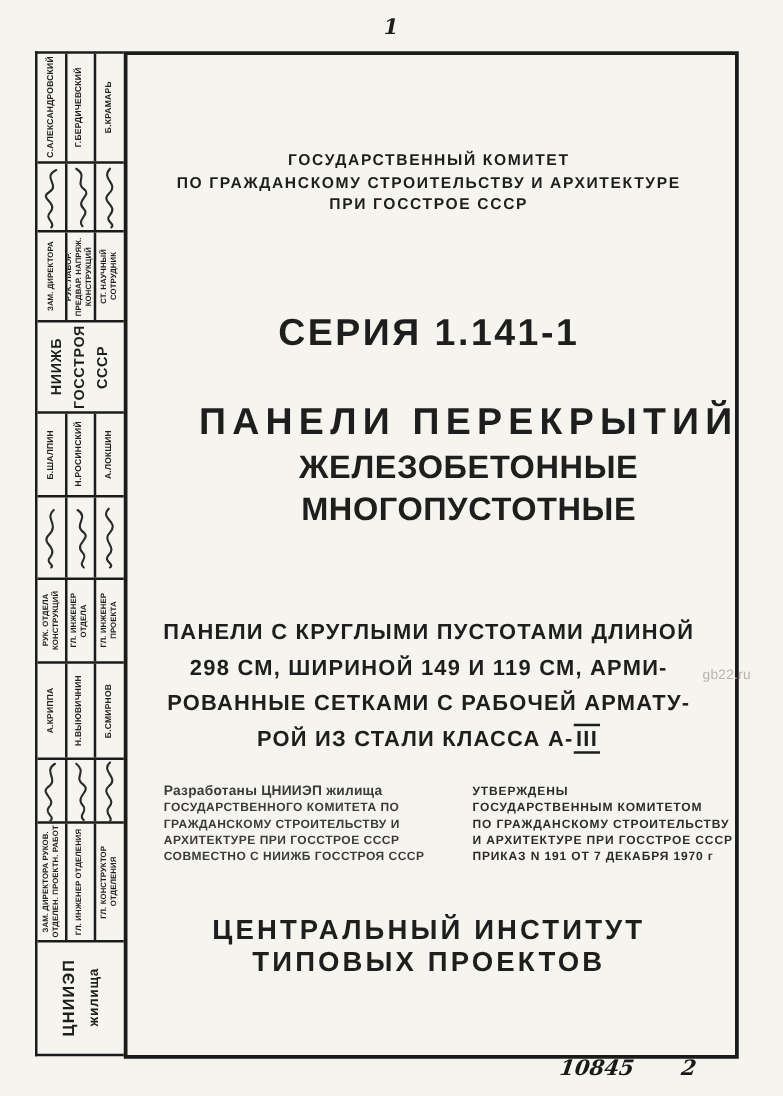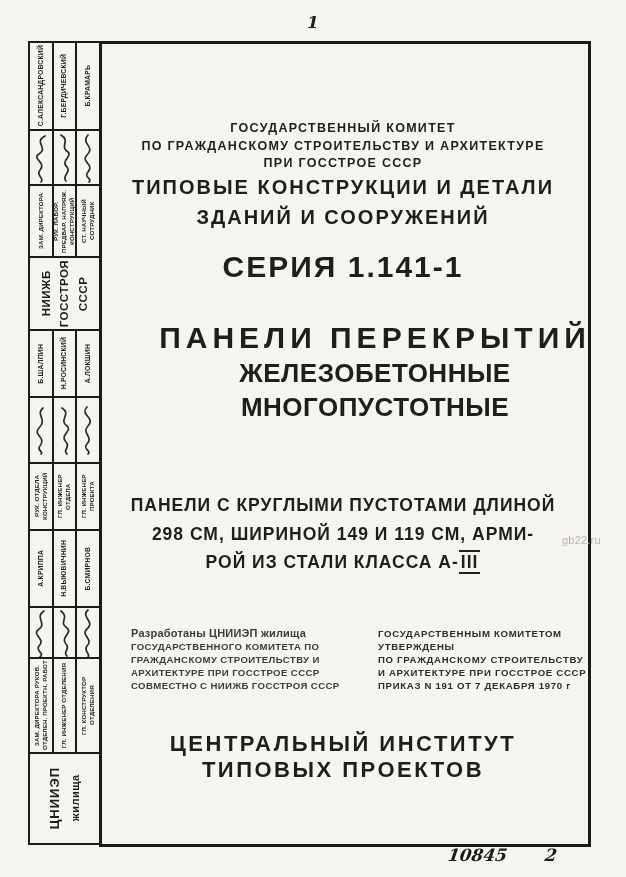--- a/index.html
+++ b/index.html
@@ -214,50 +214,47 @@
   </div>
 
   <div class="frame"></div>
 
   <div class="cblock hdr">
     <div>ГОСУДАРСТВЕННЫЙ КОМИТЕТ</div>
     <div>ПО ГРАЖДАНСКОМУ СТРОИТЕЛЬСТВУ И АРХИТЕКТУРЕ</div>
     <div>ПРИ ГОССТРОЕ СССР</div>
   </div>
 
-  <div class="cblock title1">
-    <div>ТИПОВЫЕ КОНСТРУКЦИИ И ДЕТАЛИ</div>
-    <div>ЗДАНИЙ И СООРУЖЕНИЙ</div>
-  </div>
 
   <div class="cblock series">СЕРИЯ 1.141-1</div>
 
   <div class="cblock subject">
     <div class="l1">ПАНЕЛИ ПЕРЕКРЫТИЙ</div>
     <div class="l2">ЖЕЛЕЗОБЕТОННЫЕ МНОГОПУСТОТНЫЕ</div>
   </div>
 
 
   <div class="cblock desc">
     <div>ПАНЕЛИ С КРУГЛЫМИ ПУСТОТАМИ ДЛИНОЙ</div>
     <div>298 СМ, ШИРИНОЙ 149 И 119 СМ, АРМИ-</div>
+    <div>РОВАННЫЕ СЕТКАМИ С РАБОЧЕЙ АРМАТУ-</div>
     <div><span>РОЙ ИЗ СТАЛИ КЛАССА А-</span><span class="steel-class">III</span></div>
   </div>
 
   <div class="developed">
     <div class="first">Разработаны ЦНИИЭП жилища</div>
     <div>ГОСУДАРСТВЕННОГО КОМИТЕТА ПО</div>
     <div>ГРАЖДАНСКОМУ СТРОИТЕЛЬСТВУ И</div>
     <div>АРХИТЕКТУРЕ ПРИ ГОССТРОЕ СССР</div>
     <div>СОВМЕСТНО С НИИЖБ ГОССТРОЯ СССР</div>
   </div>
 
   <div class="approved">
+    <div>УТВЕРЖДЕНЫ</div>
     <div>ГОСУДАРСТВЕННЫМ КОМИТЕТОМ</div>
-    <div>УТВЕРЖДЕНЫ</div>
     <div>ПО ГРАЖДАНСКОМУ СТРОИТЕЛЬСТВУ</div>
     <div>И АРХИТЕКТУРЕ ПРИ ГОССТРОЕ СССР</div>
     <div>ПРИКАЗ N 191 ОТ 7 ДЕКАБРЯ 1970 г</div>
   </div>
 
   <div class="cblock institute">ЦЕНТРАЛЬНЫЙ ИНСТИТУТ ТИПОВЫХ ПРОЕКТОВ</div>
 
   <div class="handnum">
     <span>10845</span>
     <span>2</span>

